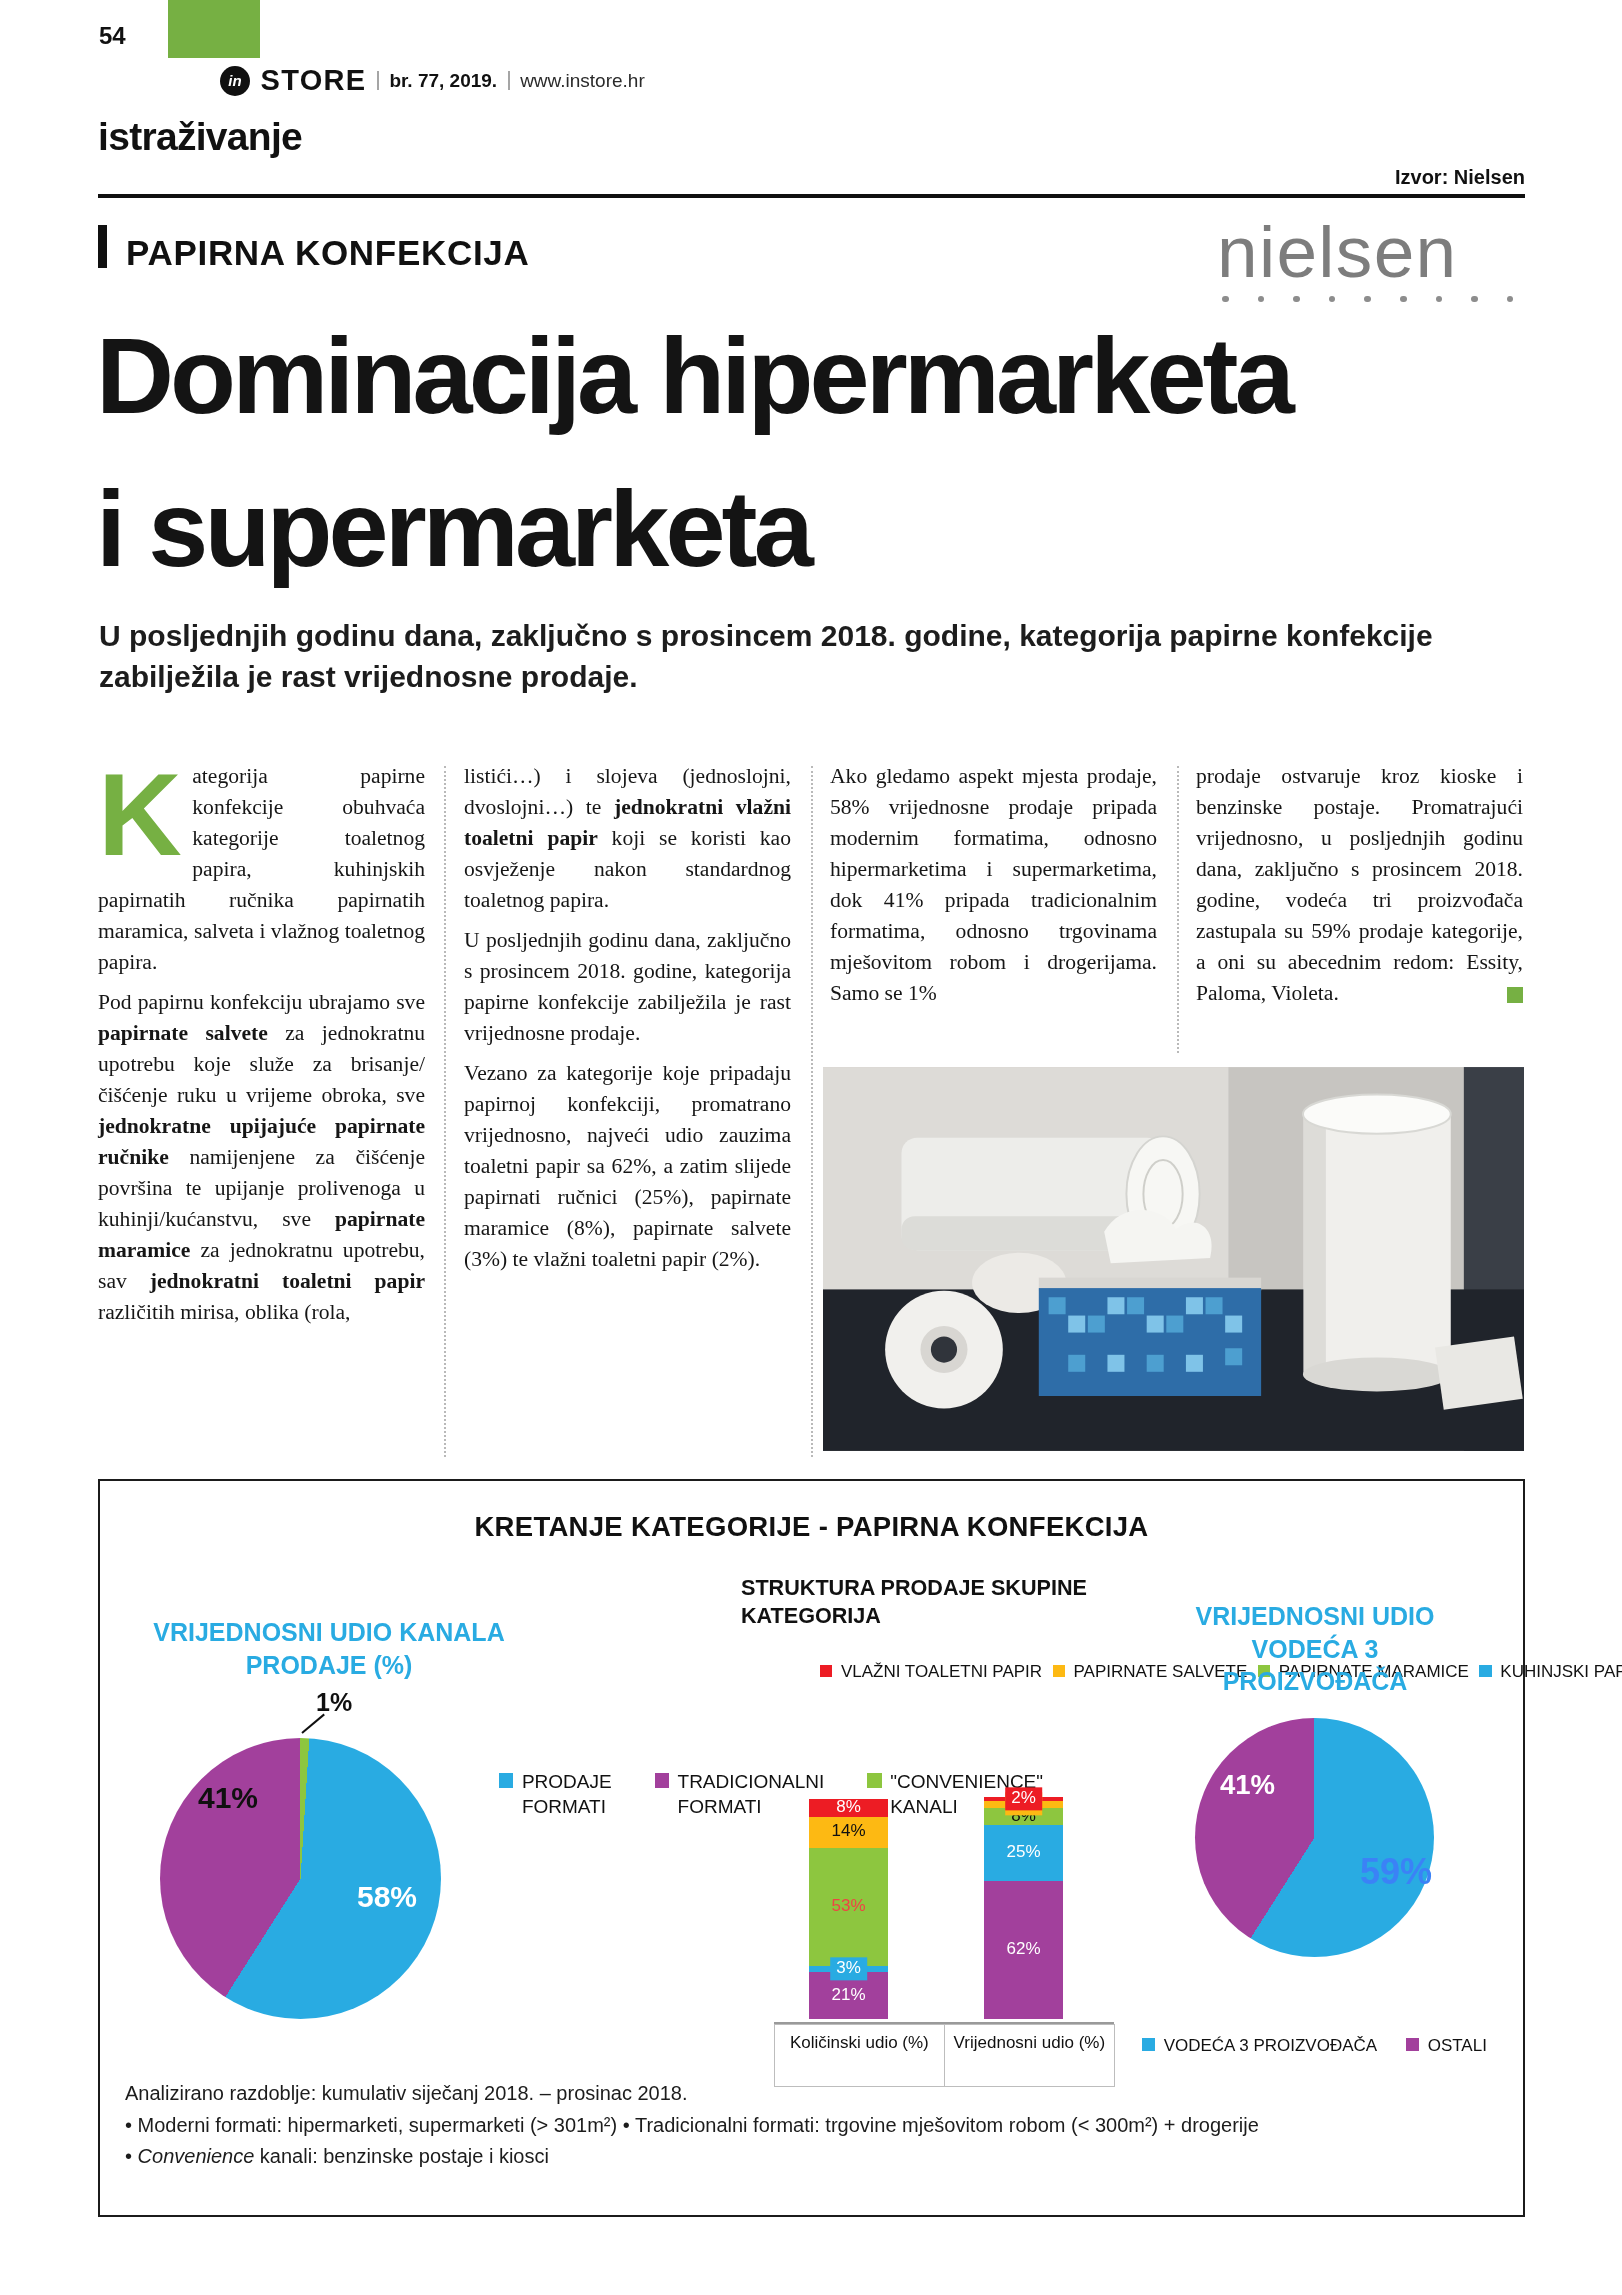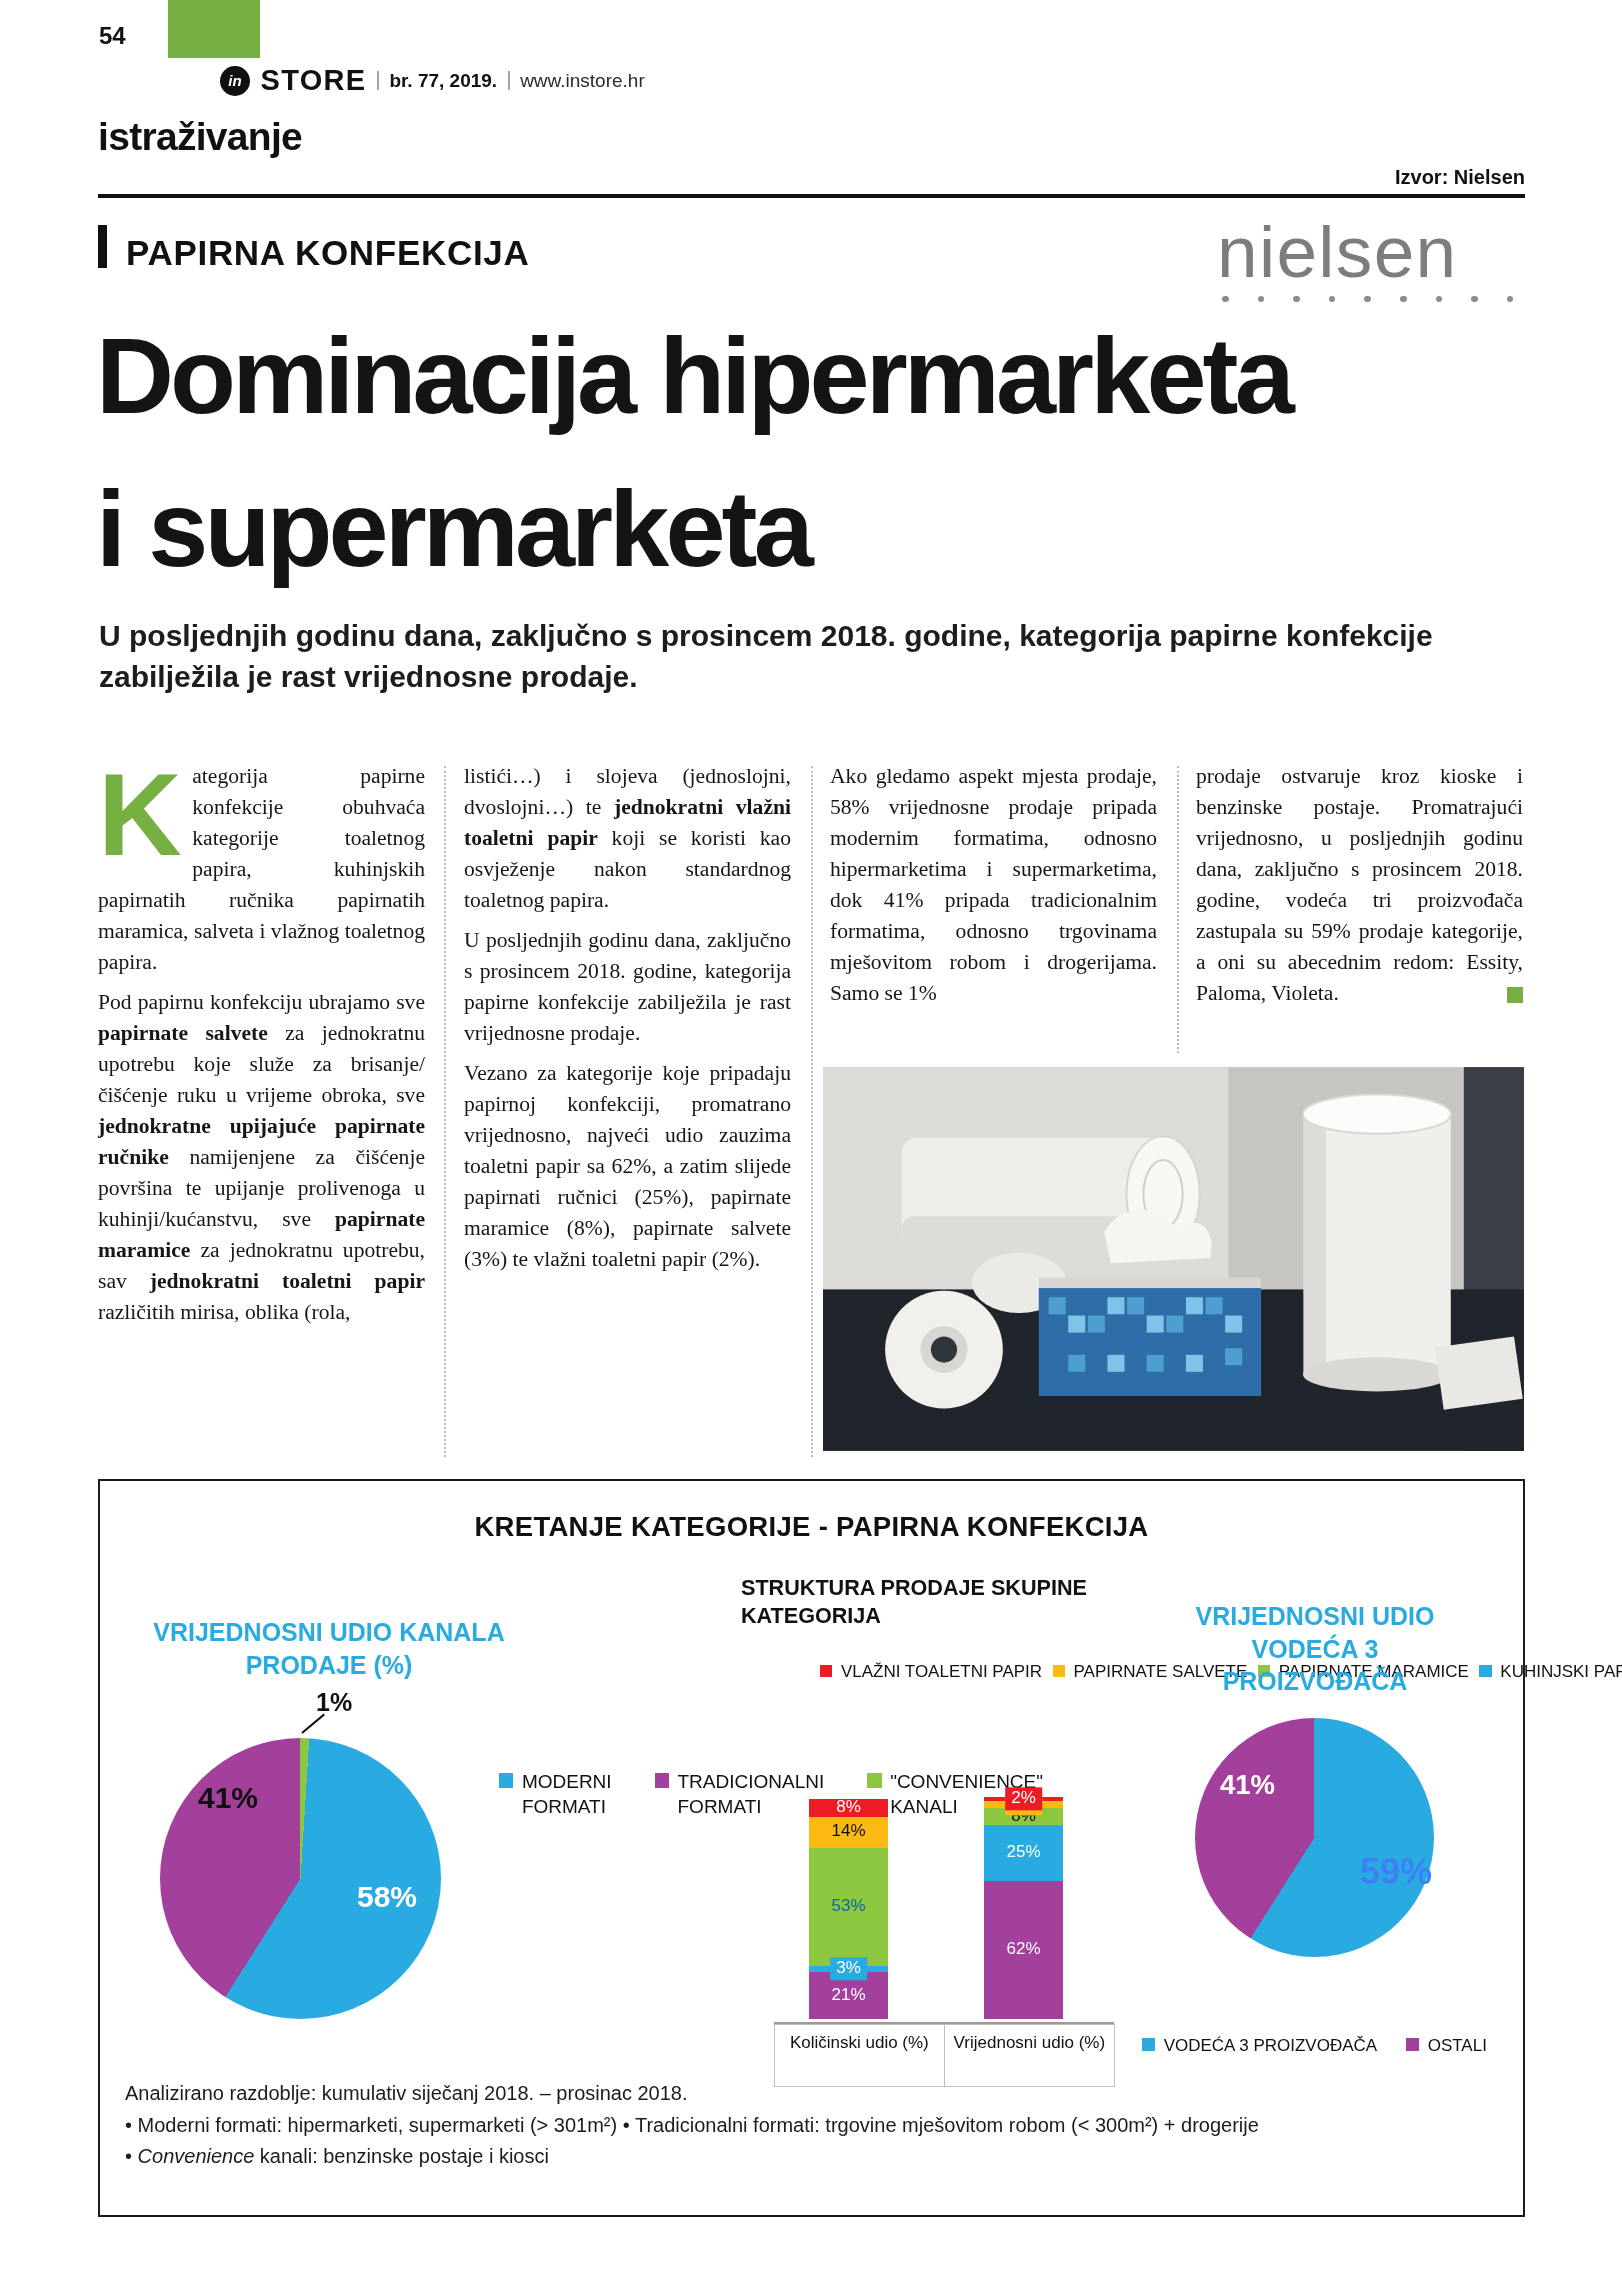--- a/index.html
+++ b/index.html
@@ -195,21 +195,21 @@
 
     <div class="pie-title pt1">VRIJEDNOSNI UDIO KANALA PRODAJE (%)</div>
     <div class="pie pie1" style="background: conic-gradient(rgb(141, 198, 63) 0deg, rgb(141, 198, 63) 3.6deg, rgb(41, 171, 226) 3.6deg, rgb(41, 171, 226) 212.4deg, rgb(162, 64, 156) 212.4deg, rgb(162, 64, 156) 360deg);"></div>
     <div class="leader"></div>
     <span class="pie-label pl-1">1%</span>
     <span class="pie-label pl-41a">41%</span>
     <span class="pie-label pl-58">58%</span>
     <div class="legend-v lg1">
         <div class="legend-item">
           <span class="swatch" style="background: rgb(41, 171, 226);"></span>
-          <span>MODERNI FORMATI</span>
+          <span>PRODAJE FORMATI</span>
         </div>
         <div class="legend-item">
           <span class="swatch" style="background: rgb(162, 64, 156);"></span>
           <span>TRADICIONALNI FORMATI</span>
         </div>
         <div class="legend-item">
           <span class="swatch" style="background: rgb(141, 198, 63);"></span>
           <span>"CONVENIENCE" KANALI</span>
         </div>
       </div>
@@ -238,21 +238,21 @@
         </div>
       </div>
     <div class="bar-col bc1">
         <div class="bar-seg" style="bottom: 0px; height: 47px; background: rgb(162, 64, 156);"></div>
         <div class="bar-seg" style="bottom: 47px; height: 6.7px; background: rgb(41, 171, 226);"></div>
         <div class="bar-seg" style="bottom: 53px; height: 118px; background: rgb(141, 198, 63);"></div>
         <div class="bar-seg" style="bottom: 171px; height: 31px; background: rgb(253, 185, 19);"></div>
         <div class="bar-seg" style="bottom: 202px; height: 18px; background: rgb(237, 28, 36);"></div>
         <span class="bar-label mid" style="color: rgb(255, 255, 255); bottom: 23.4px;">21%</span>
         <span class="bar-label chip" style="color: rgb(255, 255, 255); background: rgb(41, 171, 226); bottom: 50px;">3%</span>
-        <span class="bar-label mid" style="color: #0369a1; bottom: 112px; margin-top: 12px;">53%</span>
+        <span class="bar-label mid" style="color: #ef4444; bottom: 112px; margin-top: 12px;">53%</span>
         <span class="bar-label mid" style="color: rgb(16, 16, 16); bottom: 187px; text-align: right;">14%</span>
         <span class="bar-label mid" style="color: rgb(255, 255, 255); bottom: 211px;">8%</span>
       </div>
     <div class="bar-col bc2">
         <div class="bar-seg" style="bottom: 0px; height: 138px; background: rgb(162, 64, 156);"></div>
         <div class="bar-seg" style="bottom: 138px; height: 56px; background: rgb(41, 171, 226);"></div>
         <div class="bar-seg" style="bottom: 194px; height: 18px; background: rgb(141, 198, 63);"></div>
         <div class="bar-seg" style="bottom: 211px; height: 6.7px; background: rgb(253, 185, 19);"></div>
         <div class="bar-seg" style="bottom: 218px; height: 4.4px; background: rgb(237, 28, 36);"></div>
         <span class="bar-label mid" style="color: rgb(255, 255, 255); bottom: 69px;">62%</span>

